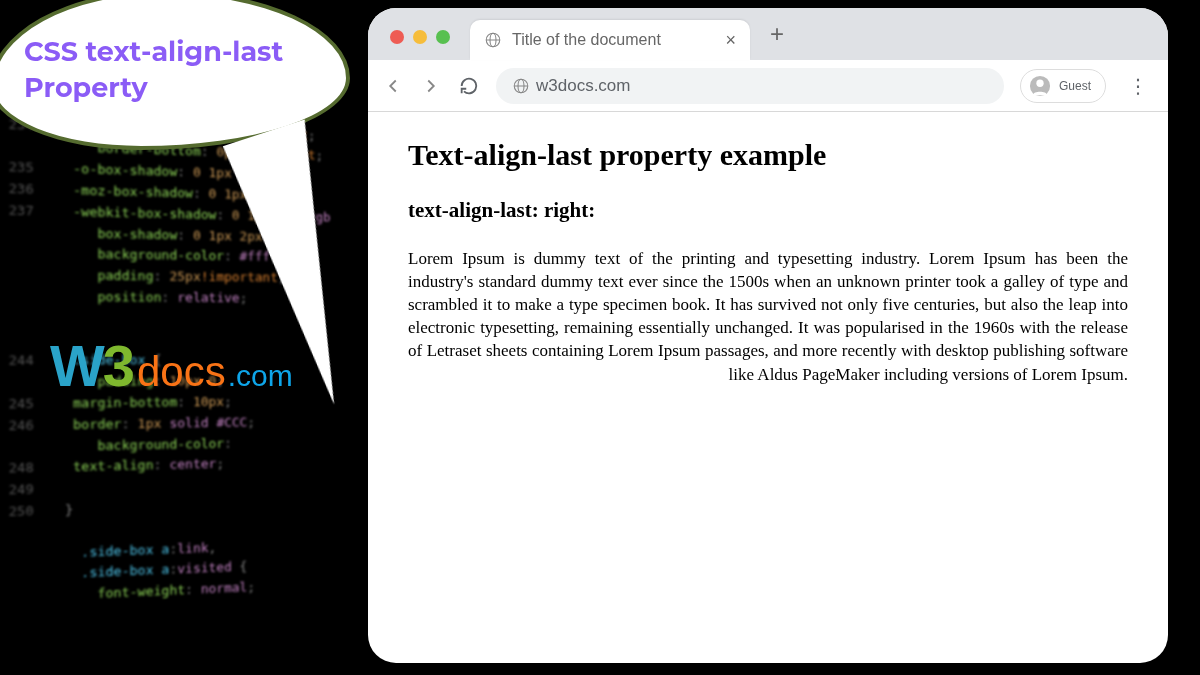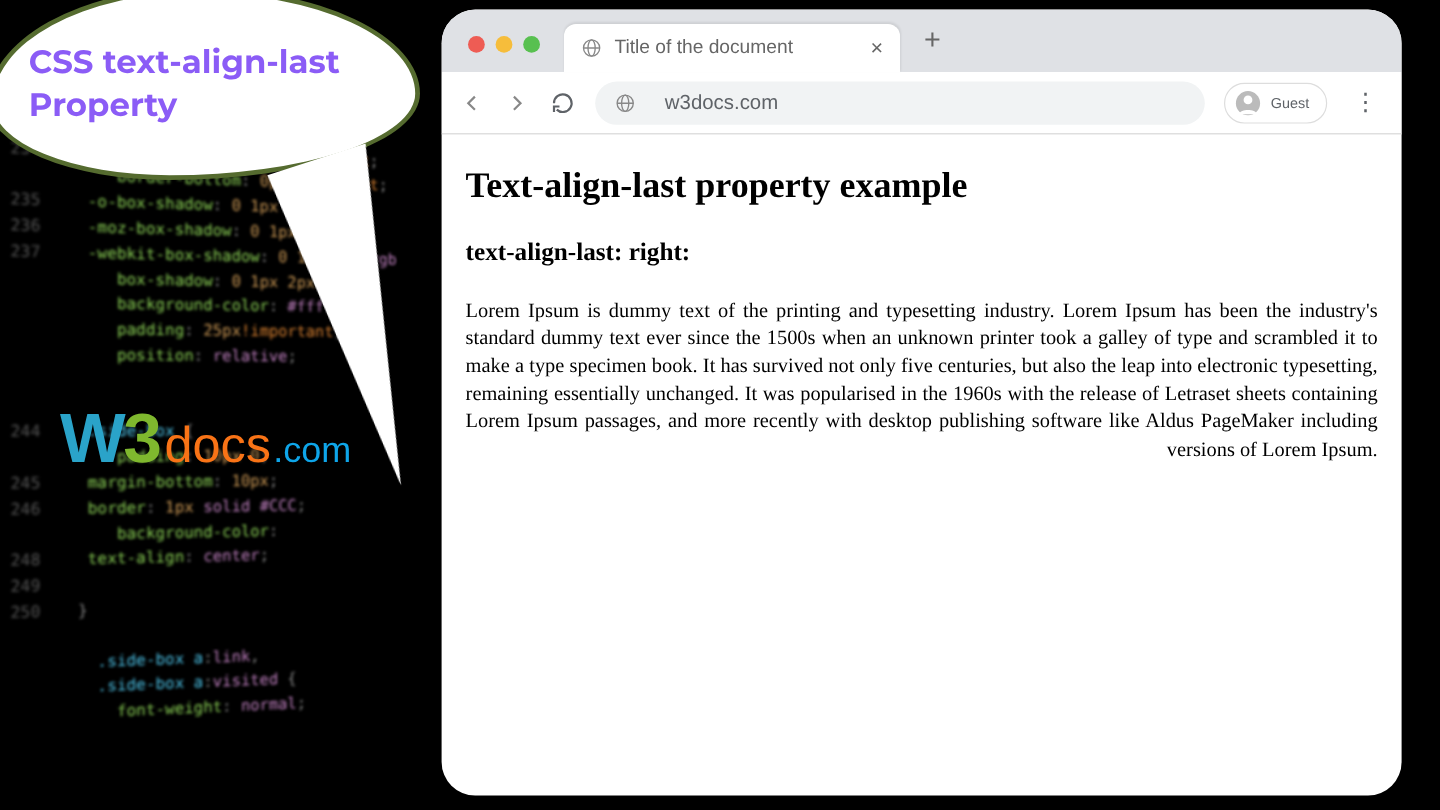--- a/index.html
+++ b/index.html
@@ -188,21 +188,21 @@
     .nav-btn.active { color: #5f6368; }
 
     .address-bar {
       flex: 1;
       height: 36px;
       background: #f1f3f4;
       border-radius: 18px;
       display: flex;
       align-items: center;
       padding: 0 16px;
-      gap: 24px;
+      gap: 6px;
     }
     .address-text {
       font-size: 17px;
       color: #5f6368;
     }
 
     .guest-pill {
       height: 34px;
       border: 1px solid #ddd;
       border-radius: 17px;
@@ -216,21 +216,21 @@
     }
     .guest-label { font-size: 12px; color: #5f6368; }
 
     .kebab {
       color: #5f6368;
       font-size: 20px;
       padding: 0 6px;
     }
 
     .content {
-      padding: 26px 20px;
+      padding: 26px 40px;
       font-family: "Times New Roman", Times, serif;
       color: #000;
     }
     .content h2 {
       font-size: 30px;
       font-weight: 700;
       margin-bottom: 26px;
     }
     .content h3 {
       font-size: 21px;

